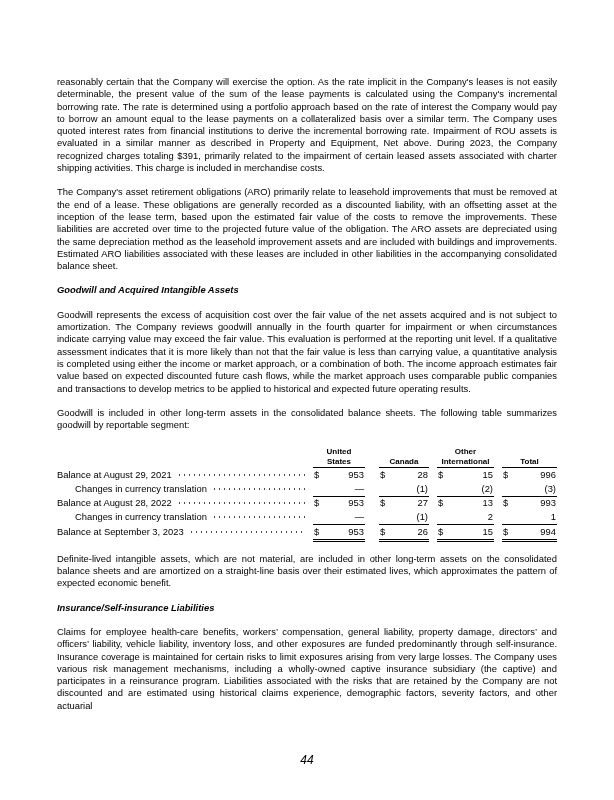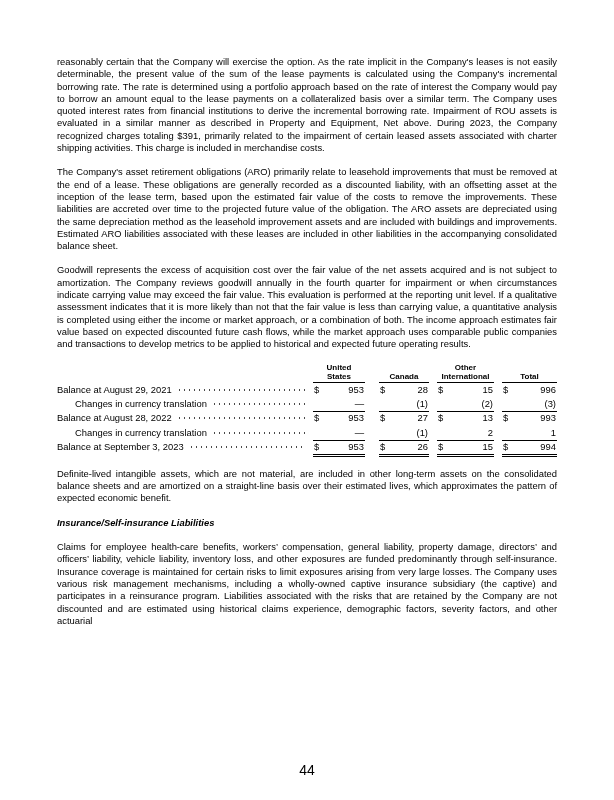--- a/index.html
+++ b/index.html
@@ -6,21 +6,21 @@
   html, body { background: #ffffff; }
   body {
     width: 614px; height: 800px;
     font-family: "Liberation Sans", "DejaVu Sans", sans-serif;
     color: #000;
   }
   .page {
     position: relative;
     width: 614px; height: 800px;
     background: #fff;
-    padding: 56px 57px 0 57px;
+    padding: 76px 57px 0 57px;
     overflow: hidden;
   }
   .body-text {
     font-size: 9.4px;
     line-height: 12.3px;
     text-align: justify;
   }
   .para { margin-bottom: 12px; }
   .section-heading {
     font-size: 9.4px;
@@ -80,38 +80,41 @@
   .t-col .val { text-align: right; flex: 1; }
   .u-single { border-bottom: 1px solid #000; }
   .u-double { border-bottom: 3px double #000; }
   
   .cw-0 { width: 52px; }
   .cw-1 { width: 50px; margin-left: 14px; }
   .cw-2 { width: 57px; margin-left: 8px; }
   .cw-3 { width: 55px; margin-left: 8px; }
   .footer-page-num {
     position: absolute;
-    bottom: 22px; left: 0;
+    bottom: 33px; left: 0;
     width: 100%;
     text-align: center;
-    font-size: 14px;
+    font-size: 12px;
+    font-style: italic;
   }
 </style>
 </head>
 <body>
 
 <div class="page">
 
   <p class="body-text para">reasonably certain that the Company will exercise the option. As the rate implicit in the Company's leases is not easily determinable, the present value of the sum of the lease payments is calculated using the Company's incremental borrowing rate. The rate is determined using a portfolio approach based on the rate of interest the Company would pay to borrow an amount equal to the lease payments on a collateralized basis over a similar term. The Company uses quoted interest rates from financial institutions to derive the incremental borrowing rate. Impairment of ROU assets is evaluated in a similar manner as described in Property and Equipment, Net above. During 2023, the Company recognized charges totaling $391, primarily related to the impairment of certain leased assets associated with charter shipping activities. This charge is included in merchandise costs.</p>
 
   <p class="body-text para">The Company's asset retirement obligations (ARO) primarily relate to leasehold improvements that must be removed at the end of a lease. These obligations are generally recorded as a discounted liability, with an offsetting asset at the inception of the lease term, based upon the estimated fair value of the costs to remove the improvements. These liabilities are accreted over time to the projected future value of the obligation. The ARO assets are depreciated using the same depreciation method as the leasehold improvement assets and are included with buildings and improvements. Estimated ARO liabilities associated with these leases are included in other liabilities in the accompanying consolidated balance sheet.</p>
 
+  <h3 class="section-heading">Goodwill and Acquired Intangible Assets</h3>
 
   <p class="body-text para">Goodwill represents the excess of acquisition cost over the fair value of the net assets acquired and is not subject to amortization. The Company reviews goodwill annually in the fourth quarter for impairment or when circumstances indicate carrying value may exceed the fair value. This evaluation is performed at the reporting unit level. If a qualitative assessment indicates that it is more likely than not that the fair value is less than carrying value, a quantitative analysis is completed using either the income or market approach, or a combination of both. The income approach estimates fair value based on expected discounted future cash flows, while the market approach uses comparable public companies and transactions to develop metrics to be applied to historical and expected future operating results.</p>
 
+  <p class="body-text para" style="margin-bottom:16px;">Goodwill is included in other long-term assets in the consolidated balance sheets. The following table summarizes goodwill by reportable segment:</p>
 
   <div class="gw-table">
     <div class="t-header-row" id="t-header">
       <div class="t-label-spacer"></div>
     <div class="t-col-h cw-0">United
 States</div>
         <div class="t-col-h cw-1">Canada</div>
         <div class="t-col-h cw-2">Other
 International</div>
         <div class="t-col-h cw-3">Total</div>

